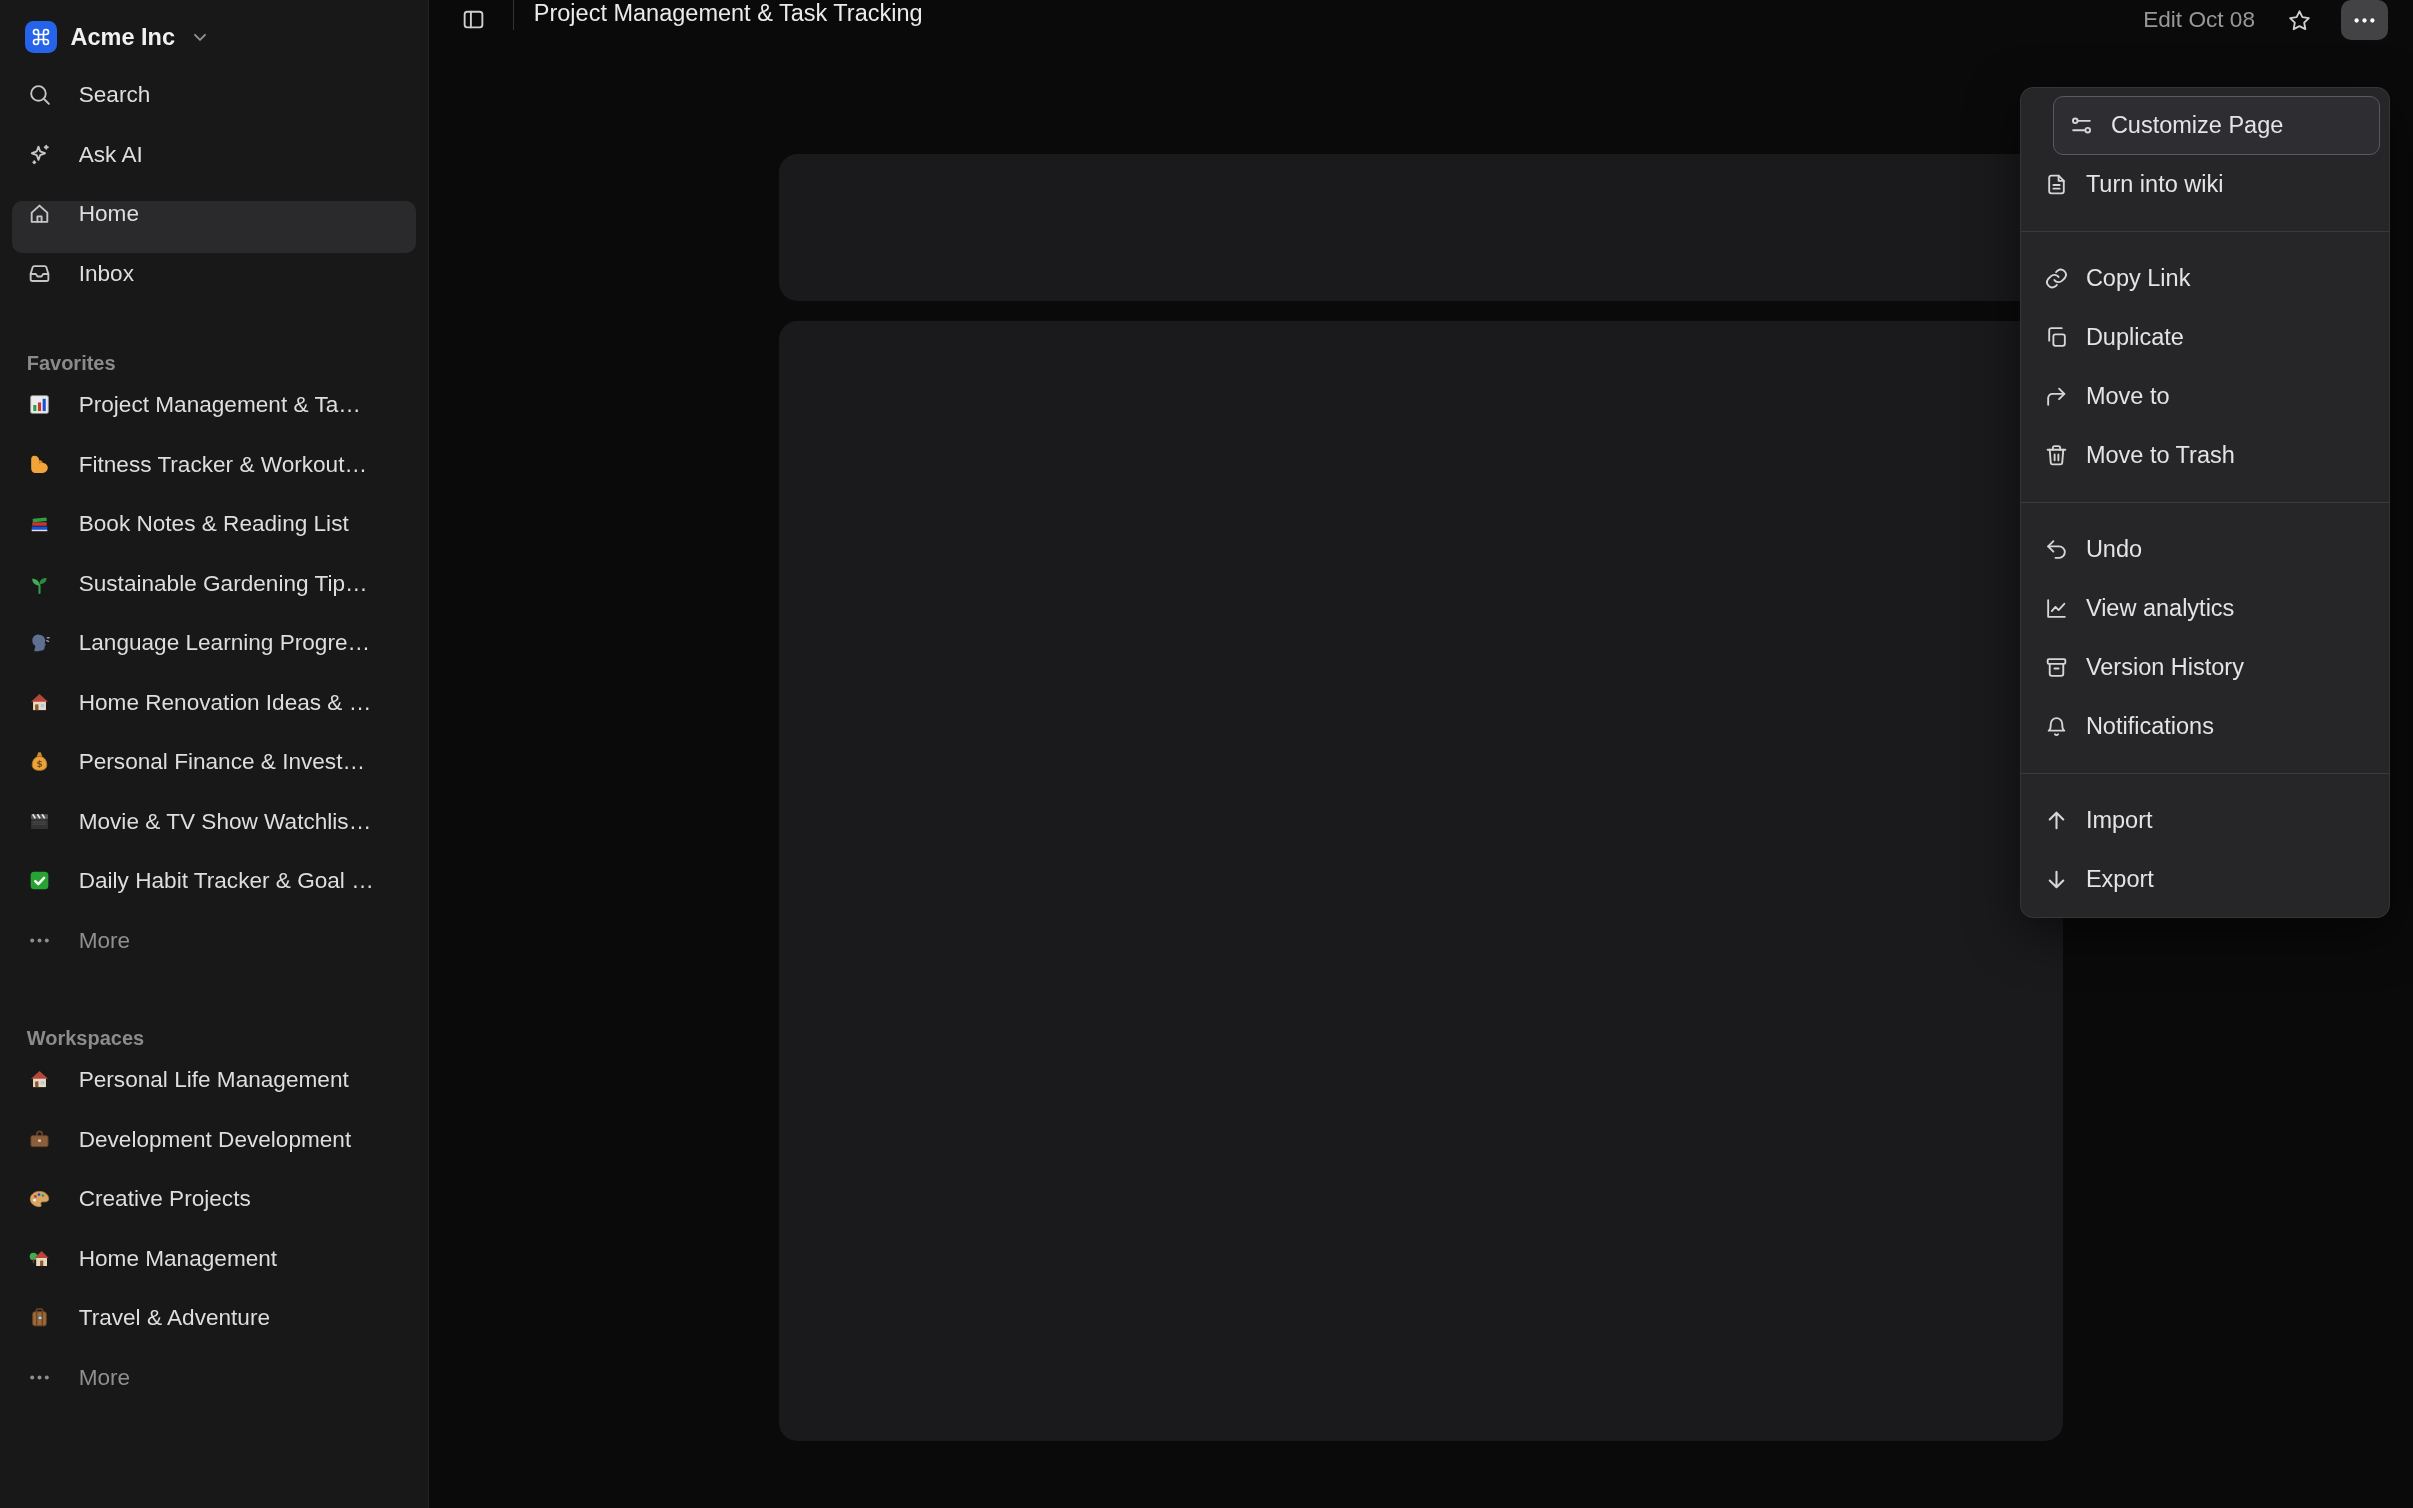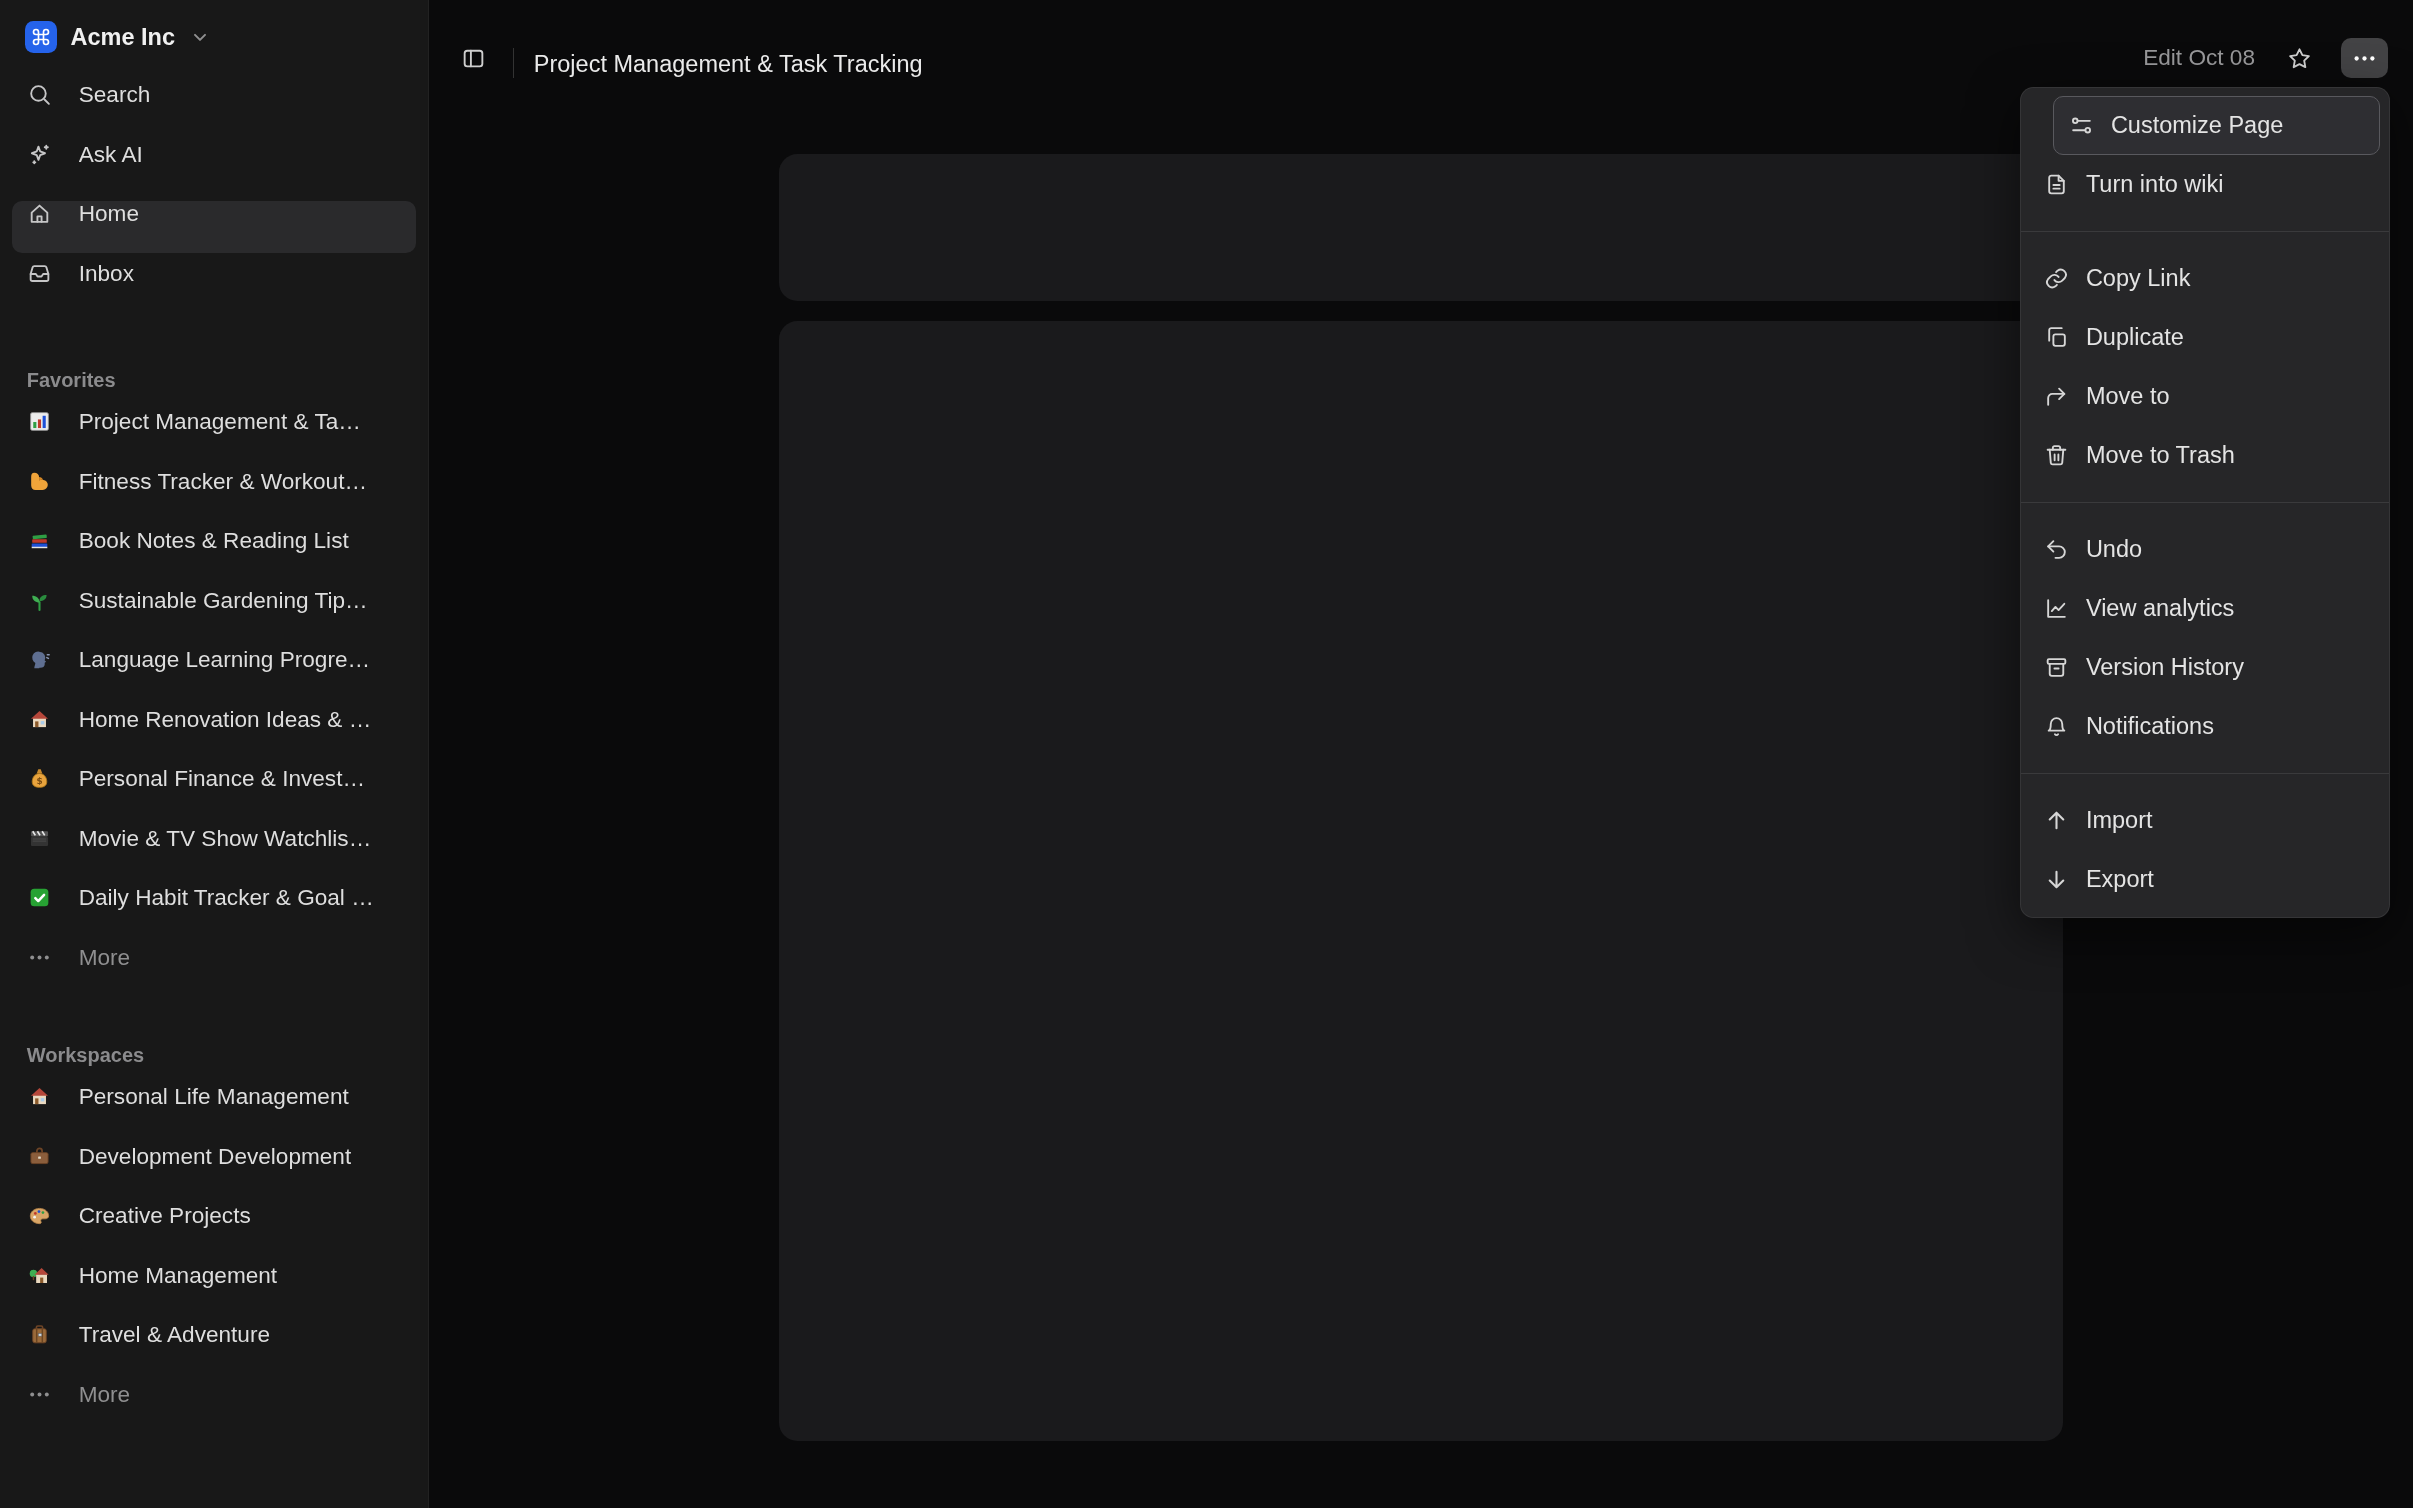--- a/index.html
+++ b/index.html
@@ -29,28 +29,28 @@
     font-size:22.6px; color:#dedede;
   }
   .row.active { background:#2a2a2c; }
   .row .icon { width:25px; height:25px; min-width:25px; display:flex; align-items:center; justify-content:center; color:#c6c6c7; }
   .row .icon svg { width:25px; height:25px; }
   .row .label { white-space:nowrap; overflow:hidden; text-overflow:ellipsis; }
   .row.muted { color:#8f8f90; }
   .row.muted .icon { color:#8f8f90; }
 
   .section-header {
-    margin-top:49px; margin-bottom:17px; padding-left:15px;
+    margin-top:32px; margin-bottom:17px; padding-left:15px;
     font-size:20px; font-weight:600; color:#8b8b8d;
   }
   .section-header.second { margin-top:40px; }
 
   
   .main { flex:1; height:100%; position:relative; background:#0a0a0b; }
-  .topbar { height:94px; display:flex; align-items:flex-end; padding:16px 25px; }
+  .topbar { height:94px; display:flex; align-items:flex-start; padding:0 25px; }
   .tb-btn { width:39px; height:39px; border-radius:8.4px; display:flex; align-items:center; justify-content:center; color:#cfcfcf; cursor:pointer; }
   .tb-btn svg { width:25px; height:25px; }
   .tb-divider { width:0.8px; height:30px; background:#333; margin:0 20px; }
   .page-title { font-size:23.5px; font-weight:500; color:#eaeaea; }
   .tb-right { margin-left:auto; display:flex; align-items:center; }
   .edit-label { font-size:22.6px; color:#98989a; }
   .star-btn { margin-left:25px; }
   .more-btn { width:47px; height:40px; border-radius:10px; background:#434345; margin-left:22px; color:#fff; }
   .more-btn svg { width:27px; height:27px; }
 

